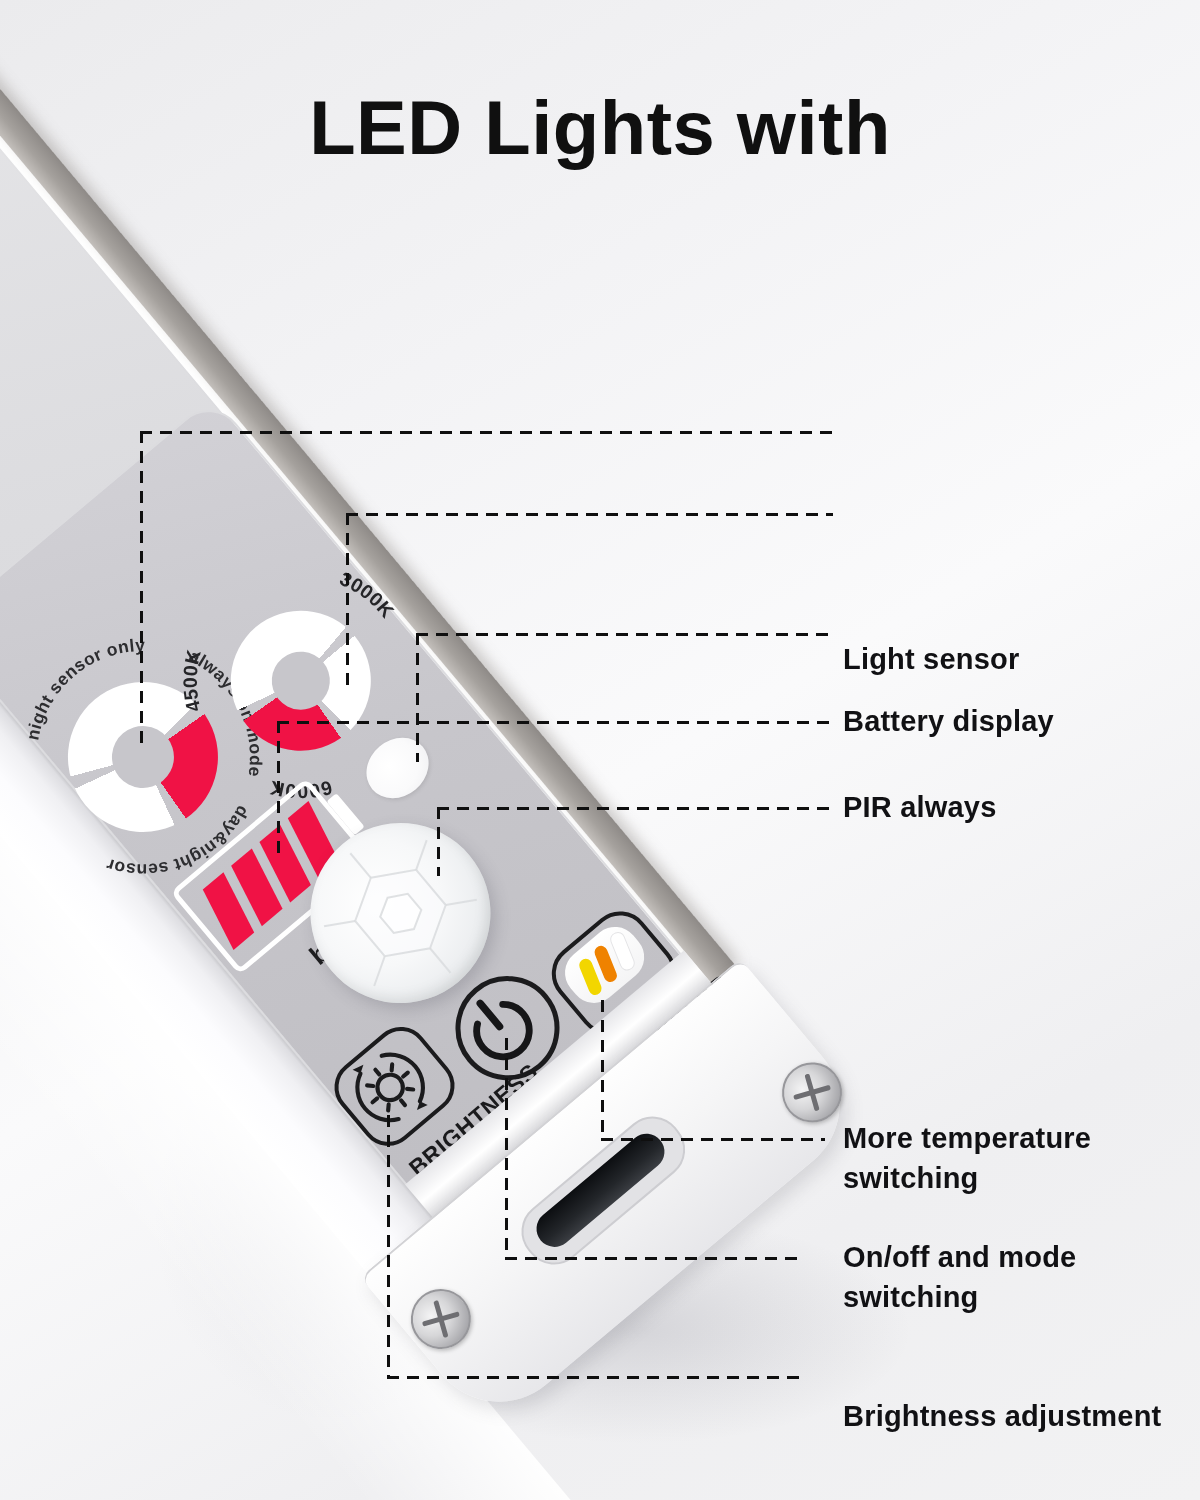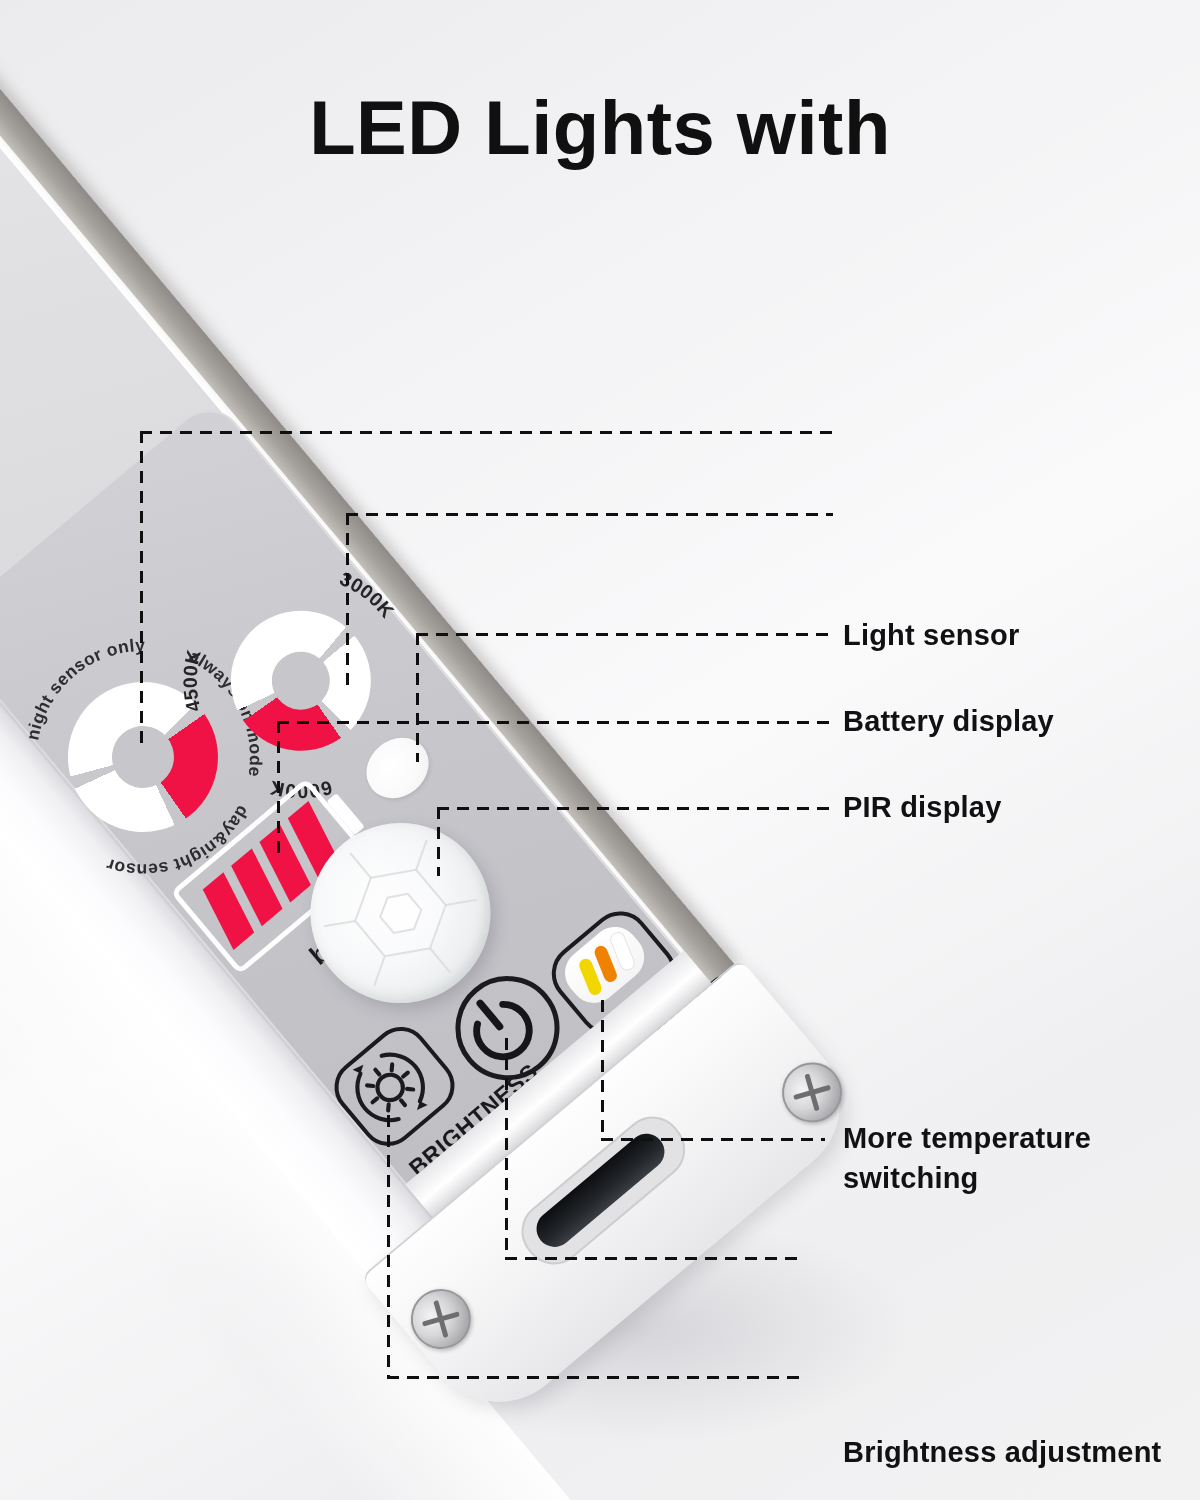--- a/index.html
+++ b/index.html
@@ -281,23 +281,24 @@
   <div class="lh" style="left:277px; top:721px; width:556px;"></div>
   <div class="lv" style="left:437px; top:807px; height:69px;"></div>
   <div class="lh" style="left:437px; top:807px; width:396px;"></div>
   <div class="lv" style="left:601px; top:1000px; height:138px;"></div>
   <div class="lh" style="left:601px; top:1138px; width:224px;"></div>
   <div class="lv" style="left:505px; top:1038px; height:219px;"></div>
   <div class="lh" style="left:505px; top:1257px; width:295px;"></div>
   <div class="lv" style="left:387px; top:1115px; height:261px;"></div>
   <div class="lh" style="left:387px; top:1376px; width:413px;"></div>
 
-  <div class="callout nowrap" style="top:615px;text-align:right;">Light sensor</div>
+  <div class="callout nowrap" style="top:639px;text-align:right;">Light sensor</div>
   <div class="callout nowrap" style="top:701px;">Battery display</div>
-  <div class="callout nowrap" style="top:787px;">PIR display</div>
+  <div class="callout nowrap" style="top:787px;">PIR always</div>
   <div class="callout wrap" style="top:1118px;">More temperature switching</div>
-  <div class="callout nowrap" style="top:1432px;">Brightness adjustment</div>
+  <div class="callout wrap" style="top:1237px;">On/off and mode switching</div>
+  <div class="callout nowrap" style="top:1396px;">Brightness adjustment</div>
 
   <div class="title">
     <div>LED Lights with</div>
   </div>
 
 </div>
 
 </body></html>

